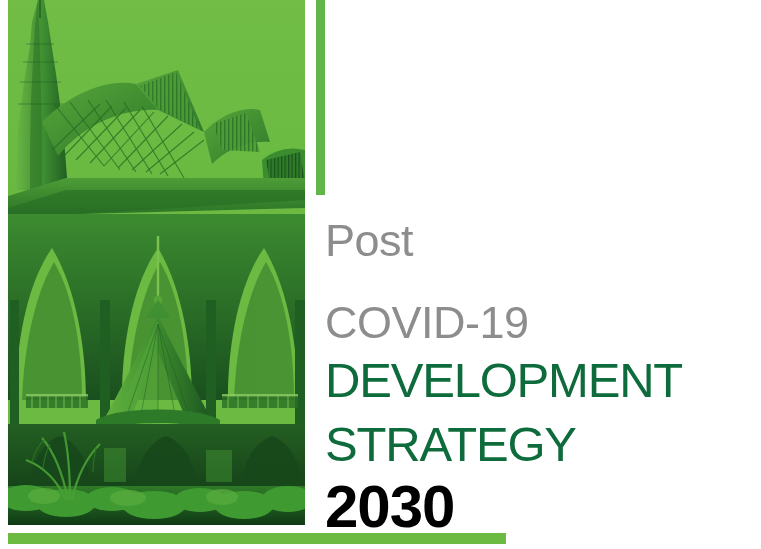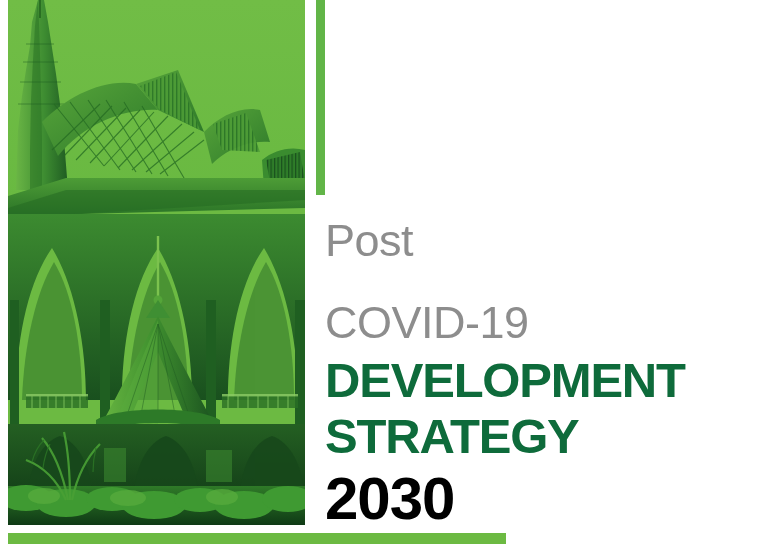--- a/index.html
+++ b/index.html
@@ -74,26 +74,26 @@
   .t-covid {
     font-size: 45px;
     line-height: 55px;
     font-weight: 400;
     color: #8d8d8d;
     margin-top: 28px;
   }
   .t-dev, .t-strat {
     font-size: 49px;
     line-height: 56px;
-    font-weight: 700;
+    font-weight: 400;
     color: #0e6b3b;
     letter-spacing: -1.2px;
     margin-top: 2px;
   }
-  .t-strat { margin-top: 0px; }
+  .t-strat { margin-top: 8px; }
   .t-year {
     font-size: 60px;
     line-height: 68px;
     font-weight: 700;
     color: #000000;
     letter-spacing: -1px;
     margin-top: 1px;
   }
 </style>
 </head>

